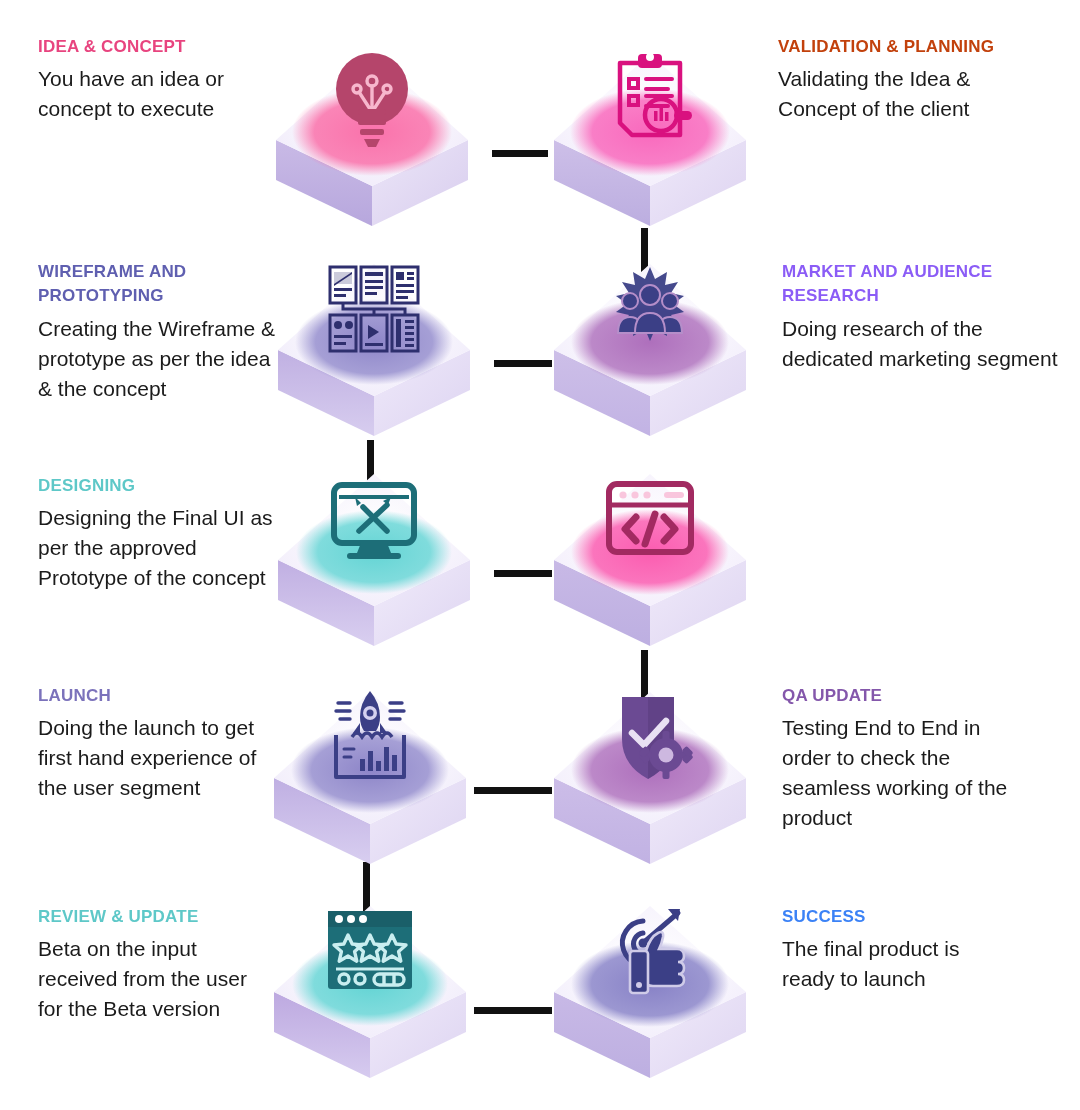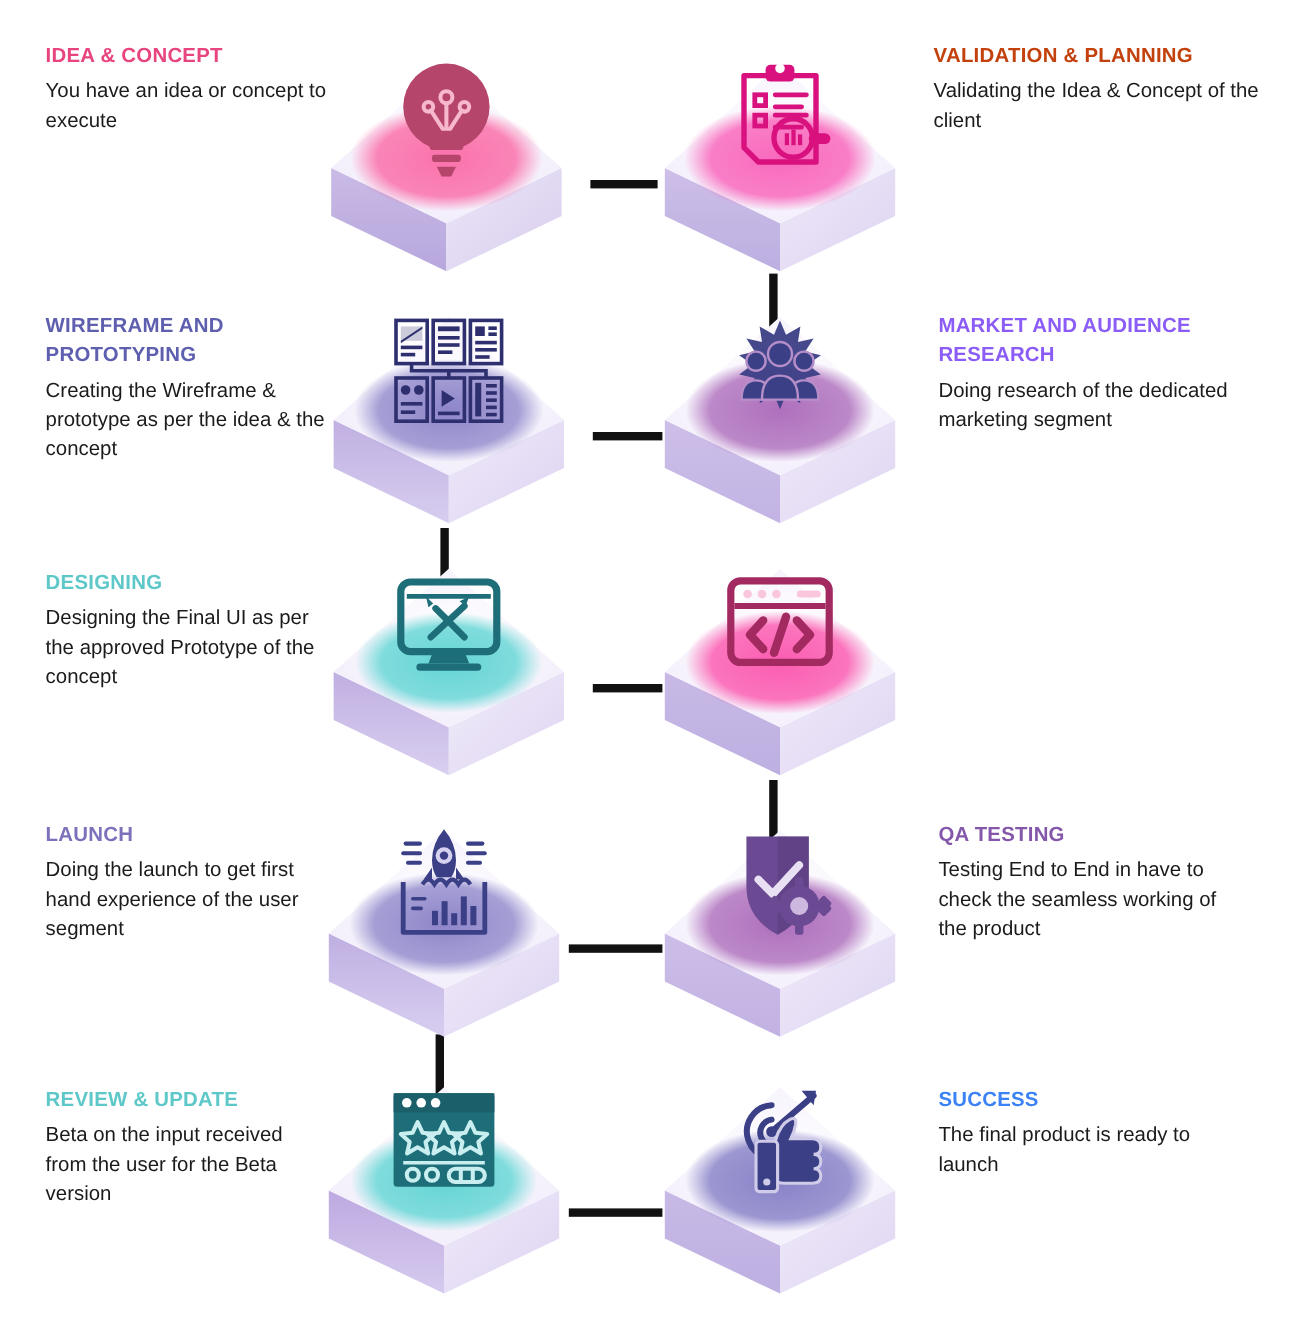--- a/index.html
+++ b/index.html
@@ -16,21 +16,21 @@
   .txt.left  { text-align: left; }
   .txt.right { text-align: left; }
   .title {
     font-weight: bold;
     font-size: 17px;
     letter-spacing: 0.2px;
     line-height: 1.44;
     margin-bottom: 5px;
   }
   .desc {
-    font-size: 17px;
+    font-size: 21px;
     line-height: 1.42;
     color: #1b1b1b;
     font-weight: 400;
   }
 
   
   .conn { position: absolute; background: #111111; }
   .conn.h { height: 7px; }
   .conn.v { width: 7px; }
 
@@ -585,22 +585,22 @@
     <div class="desc">Designing the Final UI as per the approved Prototype of the concept</div>
   </div>
 
 
   <div class="txt left" style="left:38px; top:684px; width:225px;">
     <div class="title" style="color:#7b72bb;">LAUNCH</div>
     <div class="desc">Doing the launch to get first hand experience of the user segment</div>
   </div>
 
   <div class="txt right" style="left:782px; top:684px; width:232px;">
-    <div class="title" style="color:#8457ab;">QA TESTING</div>
-    <div class="desc">Testing End to End in have to check the seamless working of the product</div>
+    <div class="title" style="color:#8457ab;">QA UPDATE</div>
+    <div class="desc">Testing End to End in order to check the seamless working of the product</div>
   </div>
 
   <div class="txt left" style="left:38px; top:905px; width:230px;">
     <div class="title" style="color:#5ec8c8;">REVIEW &amp; UPDATE</div>
     <div class="desc">Beta on the input received from the user for the Beta version</div>
   </div>
 
   <div class="txt right" style="left:782px; top:905px; width:230px;">
     <div class="title" style="color:#3b82f6;">SUCCESS</div>
     <div class="desc">The final product is ready to launch</div>

